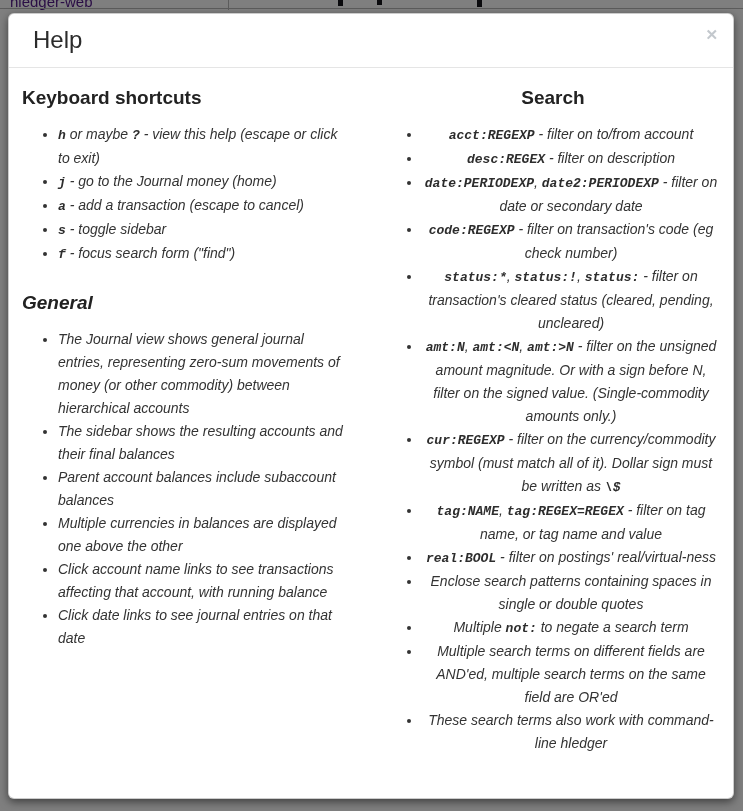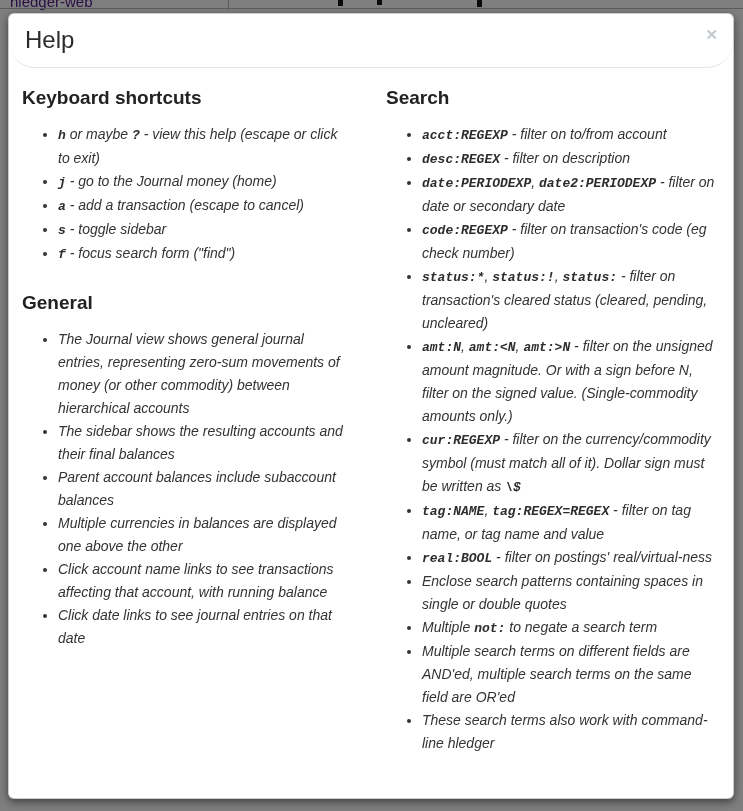--- a/index.html
+++ b/index.html
@@ -32,45 +32,44 @@
   .modal-box {
     position: absolute; z-index: 2;
     left: 8px; top: 13px; width: 726px; height: 786px;
     background: #ffffff;
     border: 1px solid rgba(0,0,0,0.2);
     border-radius: 6px;
     box-shadow: 0 3px 9px rgba(0,0,0,0.5);
   }
   .modal-header {
     position: relative;
-    padding: 13px 16px 14px;
+    padding: 13px 24px 14px;
     border-bottom: 1px solid #e5e5e5;
-    border-radius: 26px;
   }
   .modal-title {
     margin: 0; font-size: 24px; font-weight: normal;
     line-height: 26px; color: #2b2b2b;
   }
   .close-btn {
     position: absolute; top: 11px; right: 13px;
     background: none; border: 0; padding: 2px;
     font-family: "Liberation Sans", sans-serif;
     font-size: 15px; font-weight: bold;
     color: #c3c8cd; cursor: pointer; line-height: 1;
   }
   .modal-body { display: flex; padding: 21px 13px 0; }
   .col { width: 50%; }
   .col-left  { padding-right: 20px; }
-  .col-right { padding-left: 15px; }
+  .col-right { padding-left: 15px; text-align: center; }
 
   .section-block h4 {
     font-size: 19px; font-weight: bold; color: #222222;
     margin: 0 0 16px 0; line-height: 18px;
   }
-  .section-block .sec + .sec h4 { margin-top: 28px; }
+  .section-block .sec + .sec h4 { margin-top: 28px; font-style: italic; }
   .section-block ul {
     margin: 0 0 20px 0;
     padding-left: 36px;
   }
   .section-block li {
     font-size: 14px; line-height: 23px; color: #333333; font-style: italic;
   }
   .section-block code {
     font-family: "Liberation Mono", monospace;
     font-weight: bold; font-size: 13px; color: #2d2d2d;

